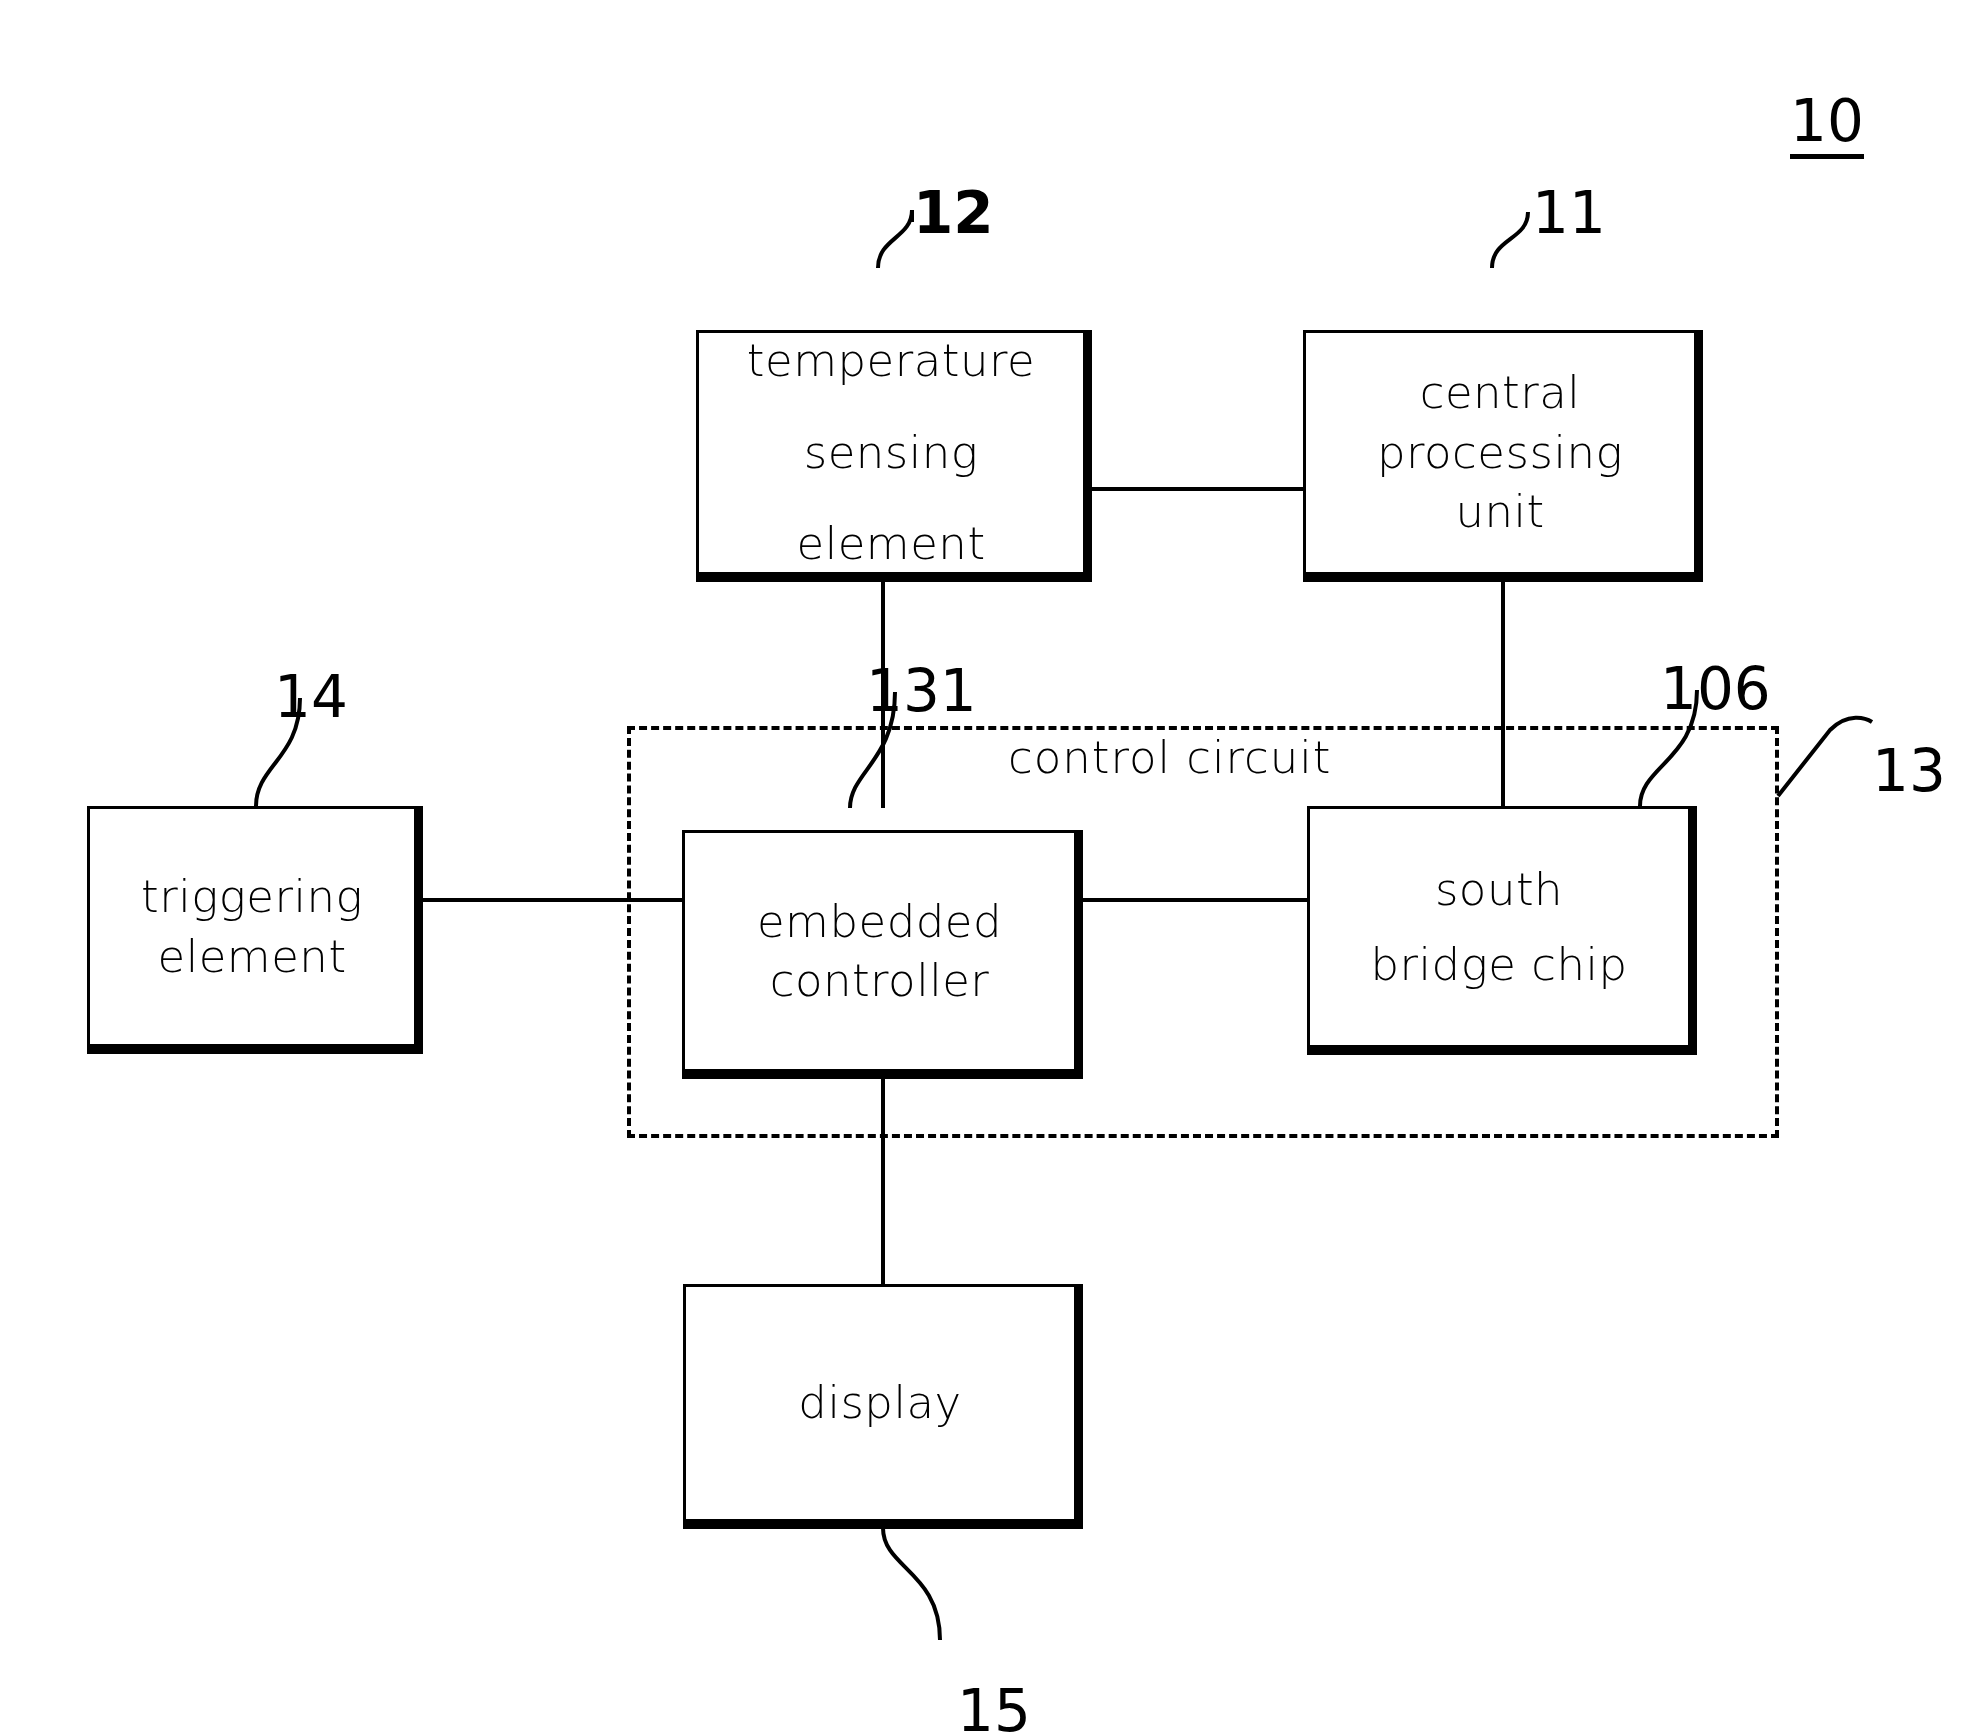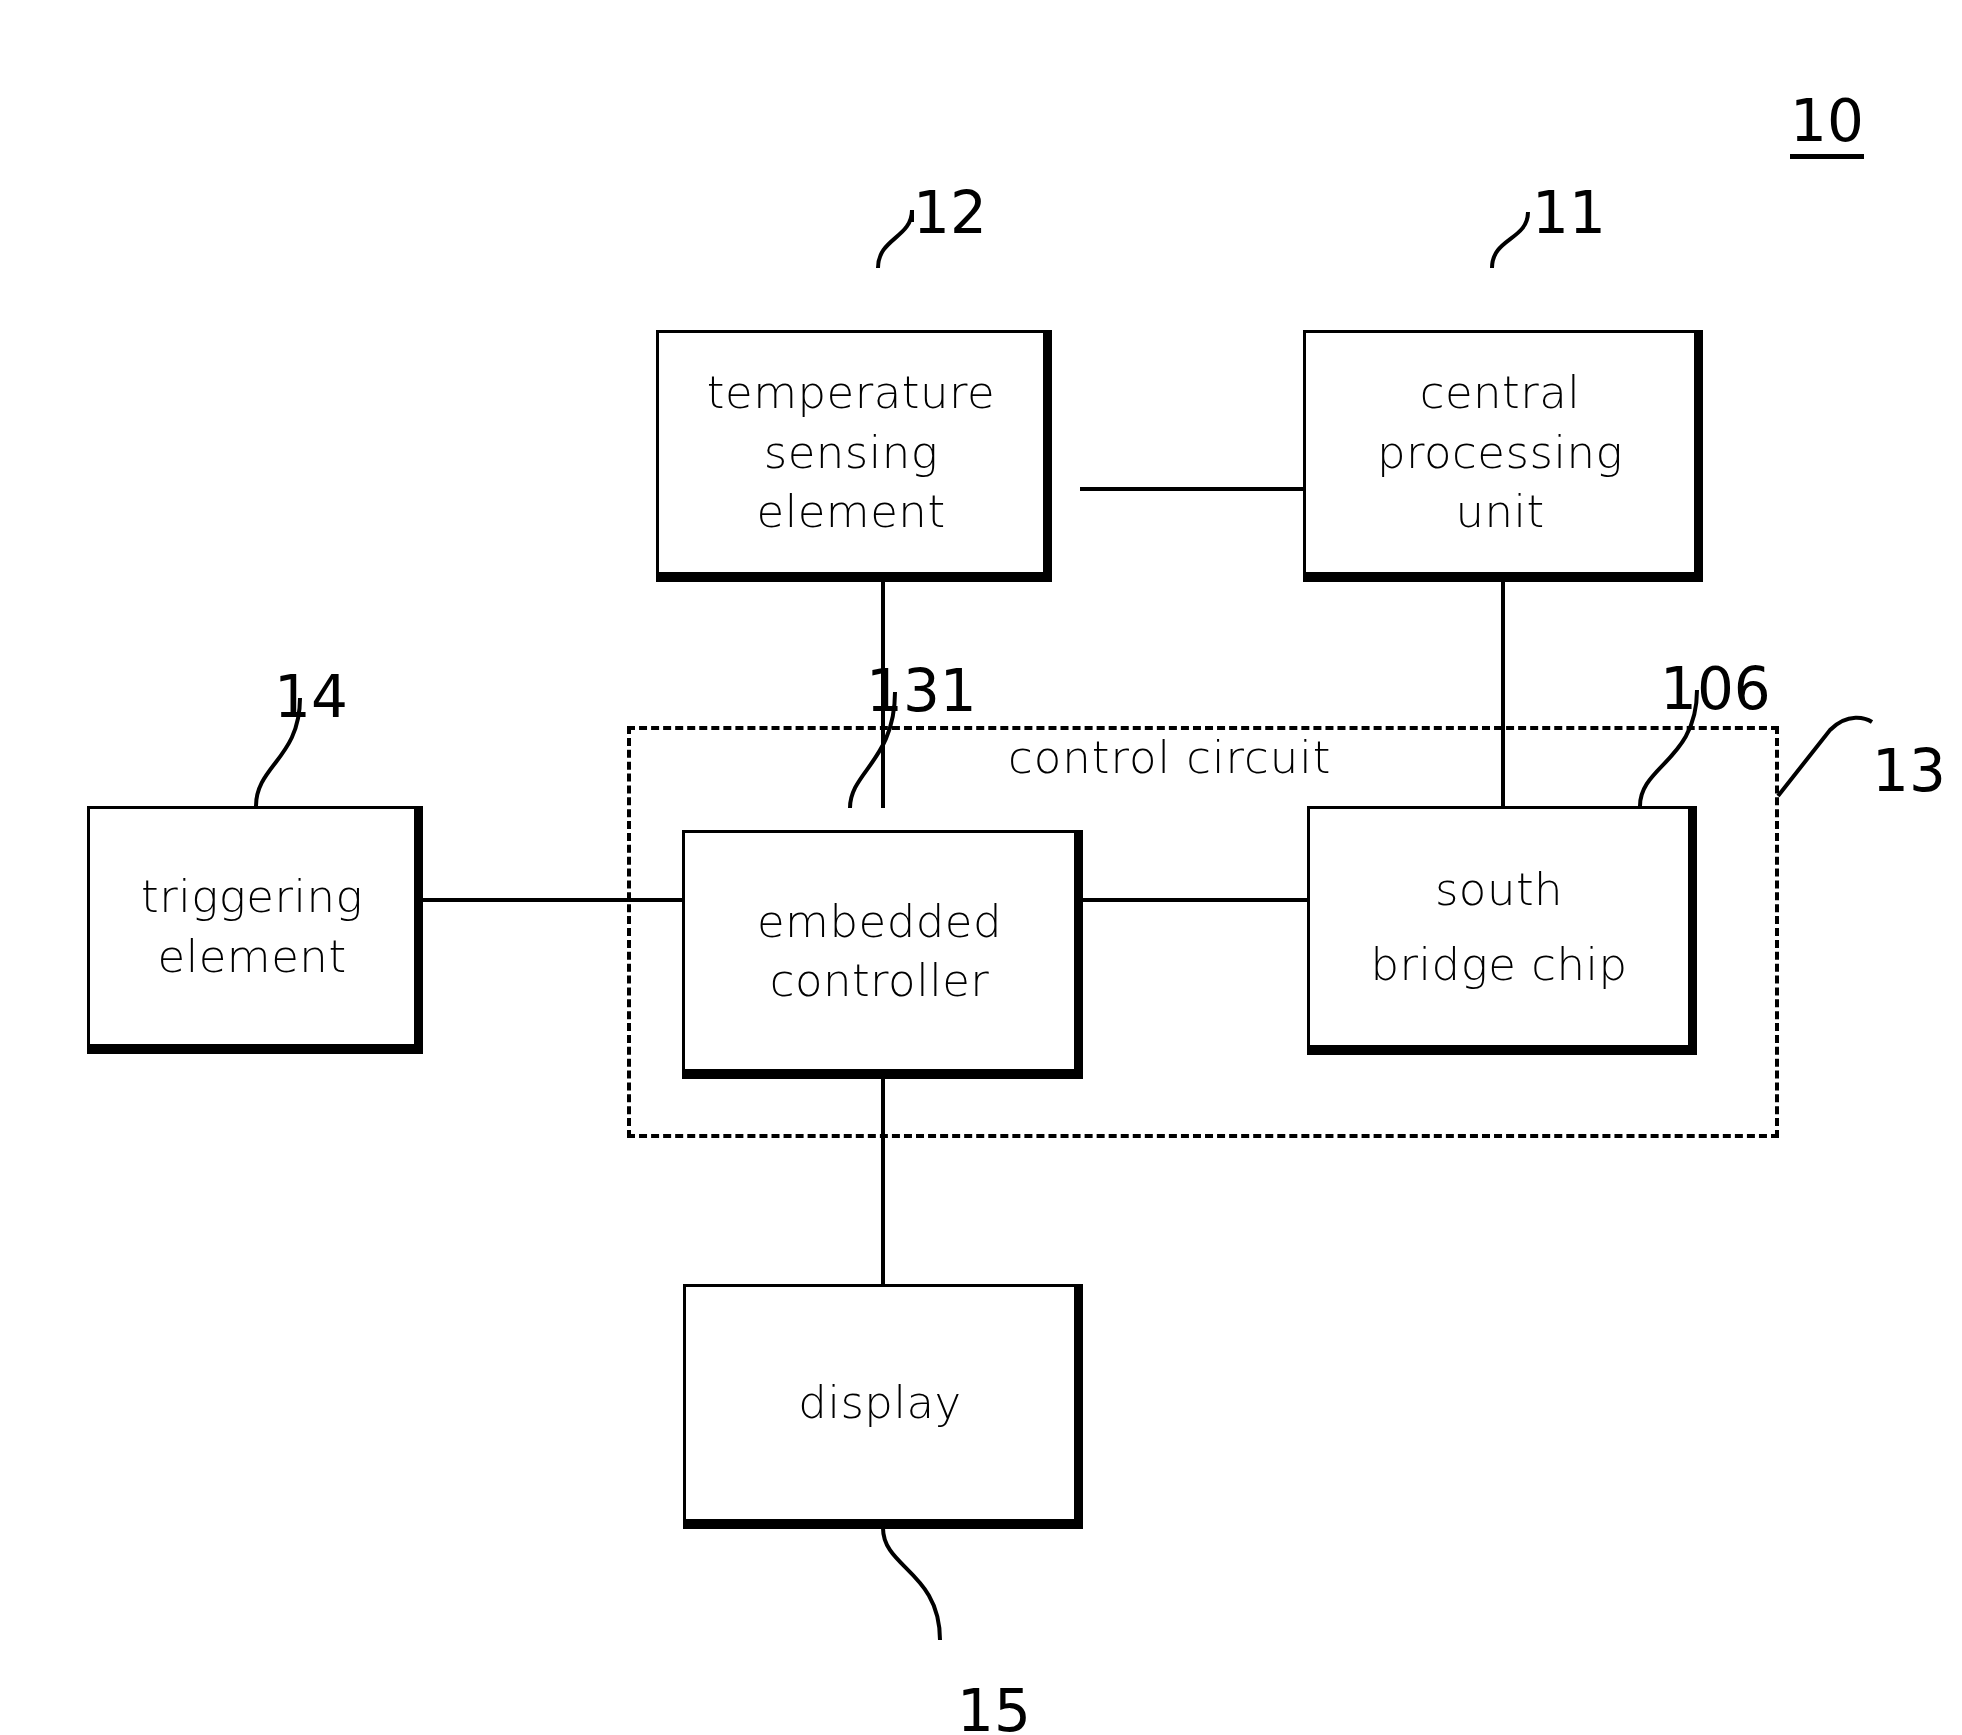--- a/index.html
+++ b/index.html
@@ -118,21 +118,21 @@
     <path d="M 1778 796 L 1830 730 C 1848 712 1866 718 1872 722" fill="none" stroke="#000" stroke-width="4"></path>
 
     <path d="M 883 1528 C 883 1568 940 1572 940 1640" fill="none" stroke="#000" stroke-width="4"></path>
 
   </svg>
 
   <div class="dashed-box" style="left:627px; top:726px; width:1152px; height:412px;"></div>
 
   <div class="caption" style="left:1008px; top:735px;">control circuit</div>
 
-  <div class="block" style="left:656px; top:330px; width:396px; height:252px;">
+  <div class="block" style="left:696px; top:330px; width:396px; height:252px;gap:32px;">
     <div class="line">temperature</div>
     <div class="line">sensing</div>
     <div class="line">element</div>
   </div>
 
   <div class="block" style="left:1303px; top:330px; width:400px; height:252px;">
     <div class="line">central</div>
     <div class="line">processing</div>
     <div class="line">unit</div>
   </div>
@@ -151,21 +151,21 @@
     <div class="line">south</div>
     <div class="line">bridge chip</div>
   </div>
 
   <div class="block" style="left:683px; top:1284px; width:400px; height:245px;">
     <div class="line">display</div>
   </div>
 
   <div class="ref underlined" style="left:1790px; top:60px;">10</div>
 
-  <div class="ref" style="left:913px; top:152px;">12</div>
+  <div class="ref" style="left:913px; top:152px;font-weight:bold;">12</div>
 
   <div class="ref" style="left:1532px; top:152px;">11</div>
 
   <div class="ref" style="left:274px; top:636px;">14</div>
 
   <div class="ref" style="left:866px; top:630px;">131</div>
 
   <div class="ref" style="left:1660px; top:628px;">106</div>
 
   <div class="ref" style="left:1872px; top:710px;">13</div>

